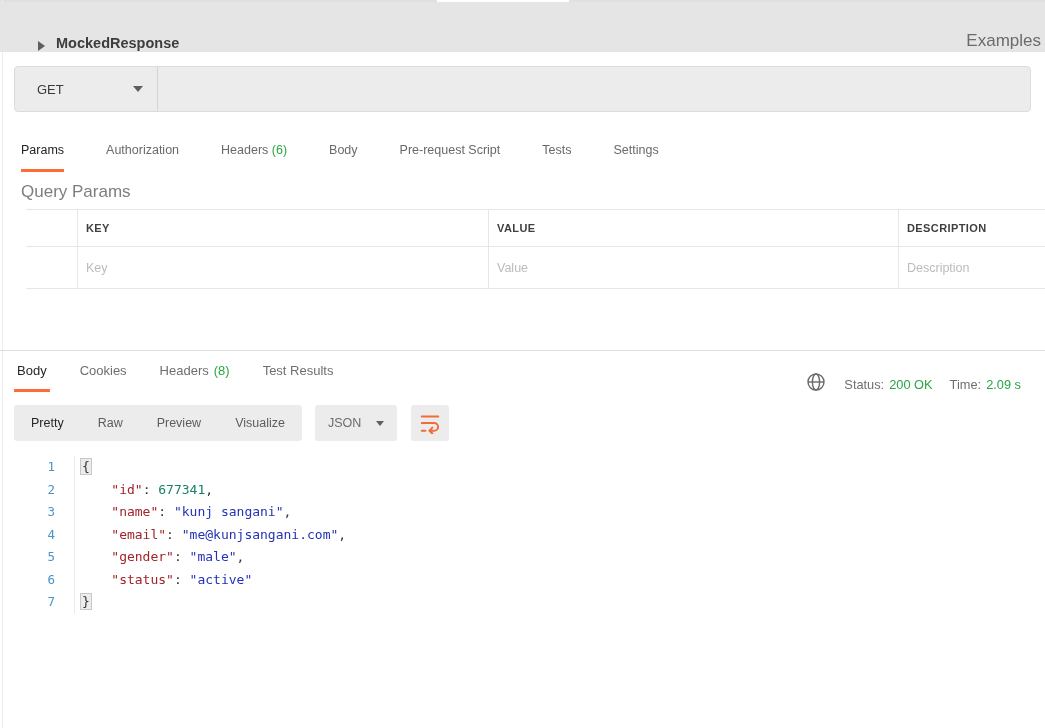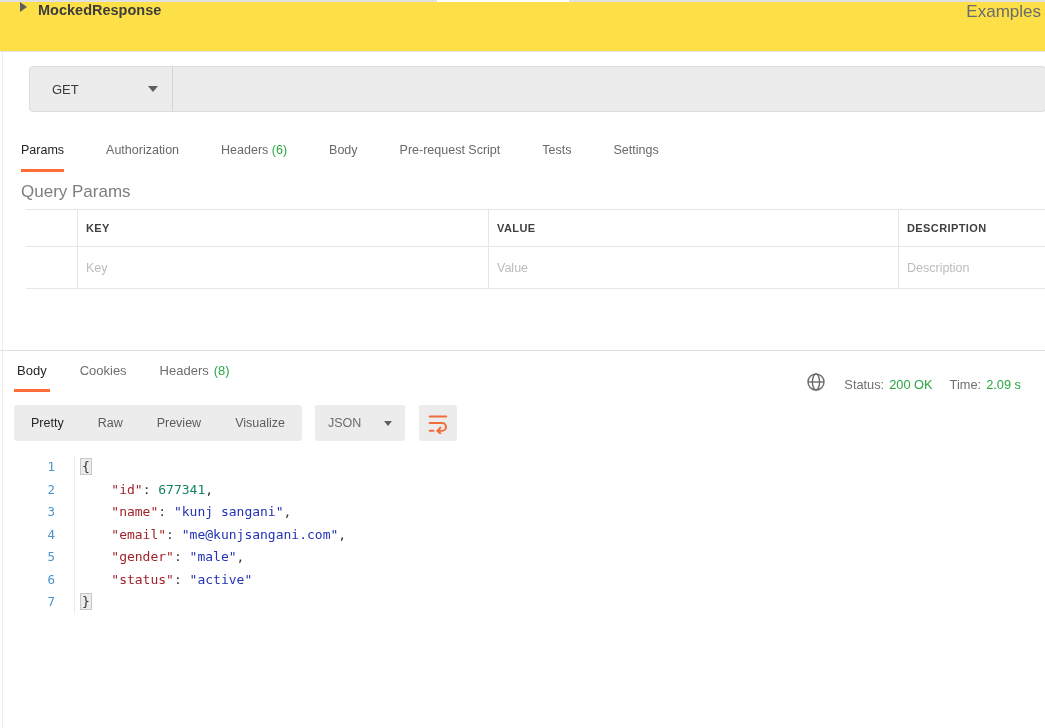--- a/index.html
+++ b/index.html
@@ -6,29 +6,29 @@
   html,body { width:1045px; height:728px; background:#fff; overflow:hidden;
     font-family:"Liberation Sans", sans-serif; }
   .abs { position:absolute; }
 
   
   .strip { height:2px; background:#e0e0e0; top:0; }
   .left-edge { left:2px; top:0; width:1px; height:728px; background:#ededed; }
 
   
   .header { top:2px; left:0; right:0; height:50px; border-bottom:1px solid #e4e4e4;
-    display:flex; align-items:flex-start; padding:0 4px 0 20px; background:#fde047; }
+    display:flex; align-items:flex-end; padding:0 4px 0 38px; background:#e5e5e5; }
   .caret-right { width:0; height:0; border-left:7px solid #5e5e5e;
     border-top:5px solid transparent; border-bottom:5px solid transparent; }
   .collection-title { margin-left:11px; font-size:14.5px; font-weight:700; color:#3d3d3d; }
   .header-spacer { flex:1; }
   .examples { font-size:17px; color:#6b6b6b; cursor:pointer; }
 
   
-  .url-bar { top:66px; left:29px; width:1017px; height:46px; background:#ececec;
+  .url-bar { top:66px; left:14px; width:1017px; height:46px; background:#ececec;
     border:1px solid #dcdcdc; border-radius:4px; display:flex; align-items:stretch; }
   .method-box { width:142px; display:flex; align-items:center; padding:0 14px 0 22px; cursor:pointer; }
   .method-label { font-size:13px; color:#3a3a3a; flex:1; }
   .chevron-down { width:0; height:0; border-top:6px solid #5f5f5f;
     border-left:5px solid transparent; border-right:5px solid transparent; }
   .url-divider { width:1px; background:#d4d4d4; }
   .url-input { flex:1; display:flex; align-items:center; padding-left:16px;
     font-size:13px; color:#555; }
 
   
@@ -64,21 +64,21 @@
   .globe { margin-right:18px; cursor:pointer; display:flex; }
   .meta-label { color:#6f6f6f; margin-right:5px; }
   .meta-value { color:#29a643; }
   .meta-gap { width:17px; }
 
   
   .view-row { top:405px; left:14px; display:flex; height:36px; }
   .segmented { background:#ececec; border-radius:3px; display:flex; align-items:center; }
   .seg-item { padding:0 17px; font-size:12.5px; color:#5d5d5d; line-height:36px; cursor:pointer; }
   .seg-item.active { color:#262626; }
-  .fmt-select { margin-left:13px; background:#ececec; border-radius:3px; width:90px;
+  .fmt-select { margin-left:13px; background:#ececec; border-radius:3px; width:82px;
     display:flex; align-items:center; padding:0 13px; cursor:pointer; }
   .fmt-label { flex:1; font-size:12.5px; color:#6c6c6c; }
   .fmt-select .chevron-down { border-top-width:5px; border-left-width:4.5px; border-right-width:4.5px; }
   .wrap-btn { margin-left:14px; width:38px; background:#ececec; border-radius:3px;
     display:flex; align-items:center; justify-content:center; cursor:pointer; }
 
   
   .code-area { top:456px; left:0; width:1045px;
     font-family:"DejaVu Sans Mono", monospace; font-size:13px; }
   .code-line { display:flex; height:22.5px; line-height:22.5px; }
@@ -173,20 +173,23 @@
   <div class="resp-tab active">
     <span>Body</span>
   </div>
   <div class="resp-tab">
     <span>Cookies</span>
   </div>
   <div class="resp-tab">
     <span>Headers</span>
     <span class="count-green" style="margin-left:5px;">(8)</span>
   </div>
+  <div class="resp-tab">
+    <span>Test Results</span>
+  </div>
 </div>
 
 <div class="abs resp-meta">
   <span class="globe">
     <svg width="20" height="20" viewBox="0 0 20 20" fill="none" stroke="#6b6b6b" stroke-width="1.4">
       <circle cx="10" cy="10" r="8"></circle>
       <ellipse cx="10" cy="10" rx="3.6" ry="8"></ellipse>
       <line x1="2" y1="10" x2="18" y2="10"></line>
     </svg>
   </span>

